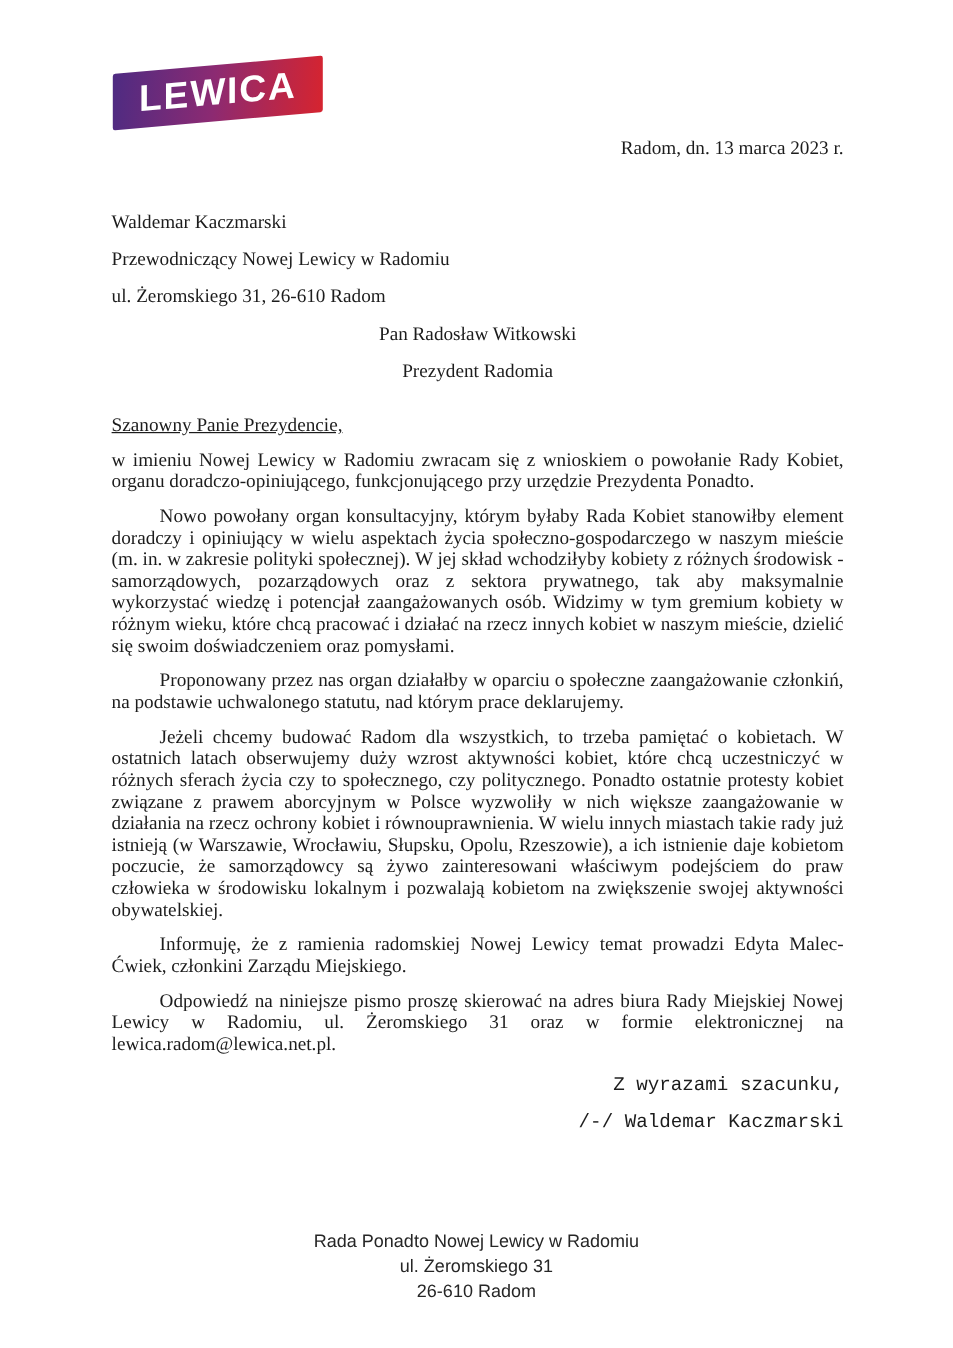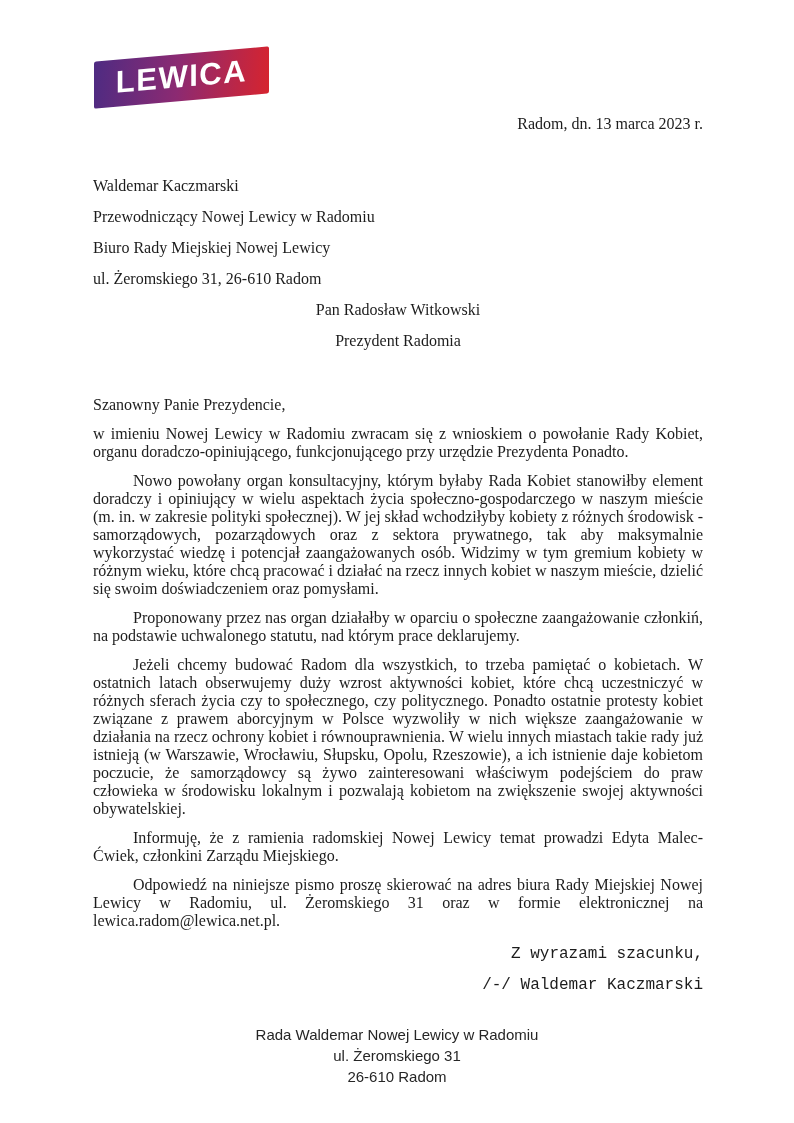--- a/index.html
+++ b/index.html
@@ -41,21 +41,21 @@
     width: 610px;
     font-size: 16px;
     line-height: 18px;
   }
   .date-line {
     text-align: right;
     margin-bottom: 44px;
   }
   .addr-line { margin-bottom: 13px; }
   .recipient { text-align: center; }
-  .salutation { margin-top: 46px; margin-bottom: 11px; }
+  .salutation { margin-top: 27px; margin-bottom: 11px; text-decoration: underline; }
   .para {
     text-align: justify;
     margin-bottom: 11px;
   }
   .para.indent { text-indent: 40px; }
   .closing {
     margin-top: 15px;
     text-align: right;
   }
   .closing-line { margin-bottom: 13px; font-family: Liberation Mono, monospace; }
@@ -78,21 +78,20 @@
   <span class="logo-text">LEWICA</span>
 </div>
 
 <div class="content">
 
   <p class="date-line">Radom, dn. 13 marca 2023 r.</p>
 
   <div class="sender">
     <p class="addr-line">Waldemar Kaczmarski</p>
     <p class="addr-line">Przewodniczący Nowej Lewicy w Radomiu</p>
-    <p class="addr-line">Biuro Rady Miejskiej Nowej Lewicy</p>
     <p class="addr-line">ul. Żeromskiego 31, 26-610 Radom</p>
   </div>
 
   <div class="recipient">
     <p class="addr-line">Pan Radosław Witkowski</p>
     <p class="addr-line">Prezydent Radomia</p>
   </div>
 
   <p class="salutation">Szanowny Panie Prezydencie,</p>
 
@@ -104,16 +103,16 @@
   <p class="para indent">Odpowiedź na niniejsze pismo proszę skierować na adres biura Rady Miejskiej Nowej Lewicy w Radomiu, ul. Żeromskiego 31 oraz w formie elektronicznej na lewica.radom@lewica.net.pl.</p>
 
   <div class="closing">
     <p class="closing-line">Z wyrazami szacunku,</p>
     <p class="closing-line">/-/ Waldemar Kaczmarski</p>
   </div>
 
 </div>
 
 <div class="footer">
-  <div>Rada Waldemar Nowej Lewicy w Radomiu</div>
+  <div>Rada Ponadto Nowej Lewicy w Radomiu</div>
   <div>ul. Żeromskiego 31</div>
   <div>26-610 Radom</div>
 </div>
 
 </body></html>

